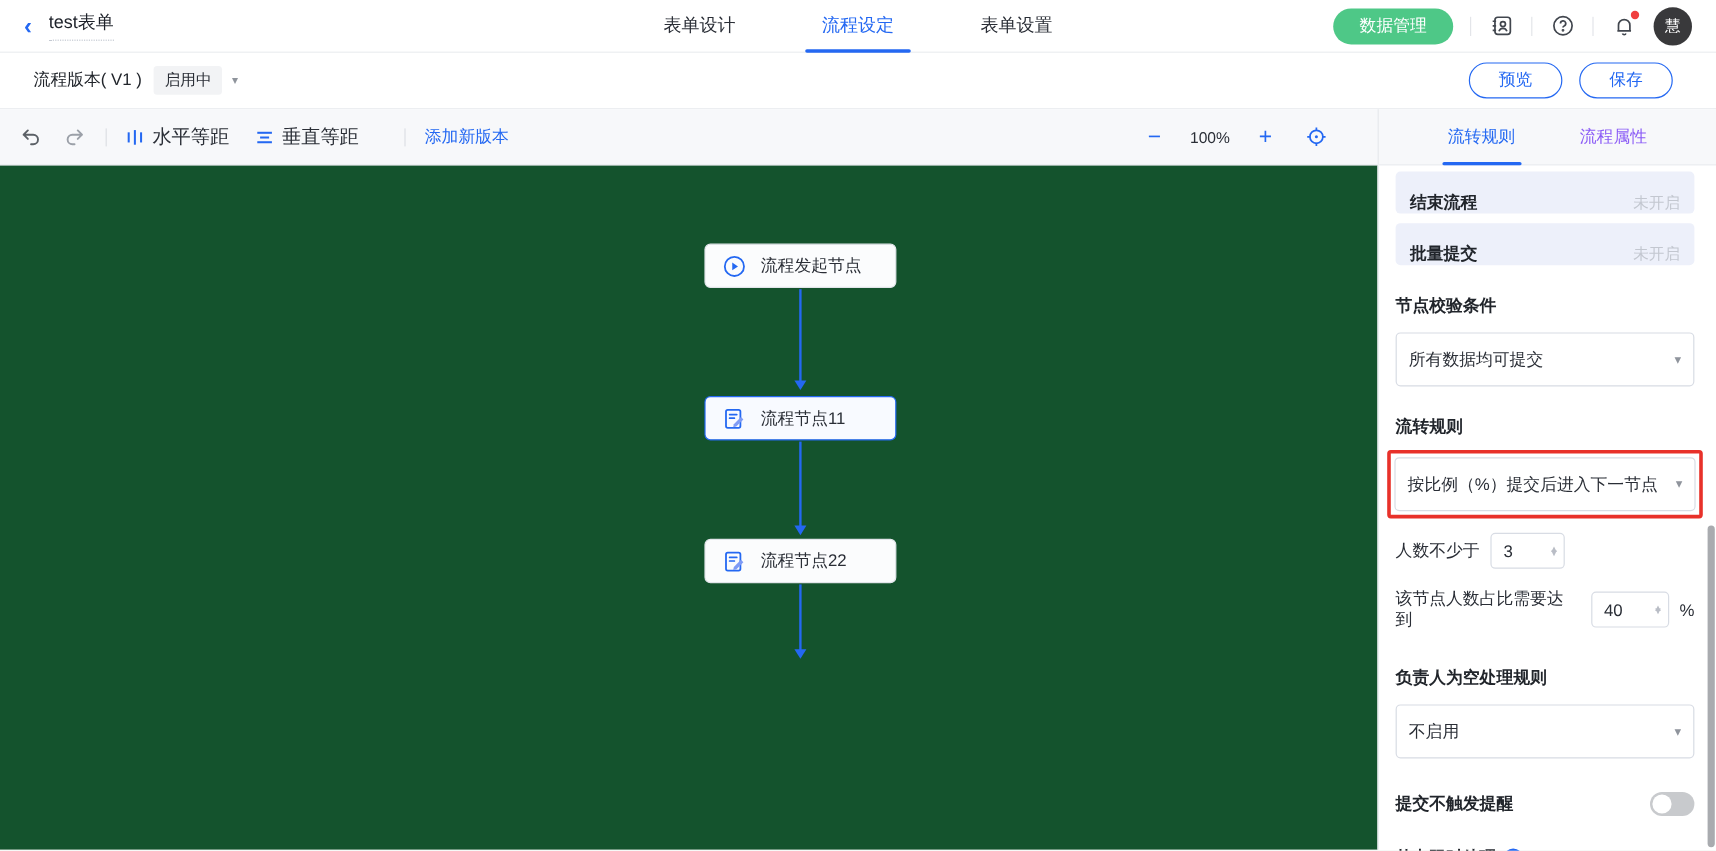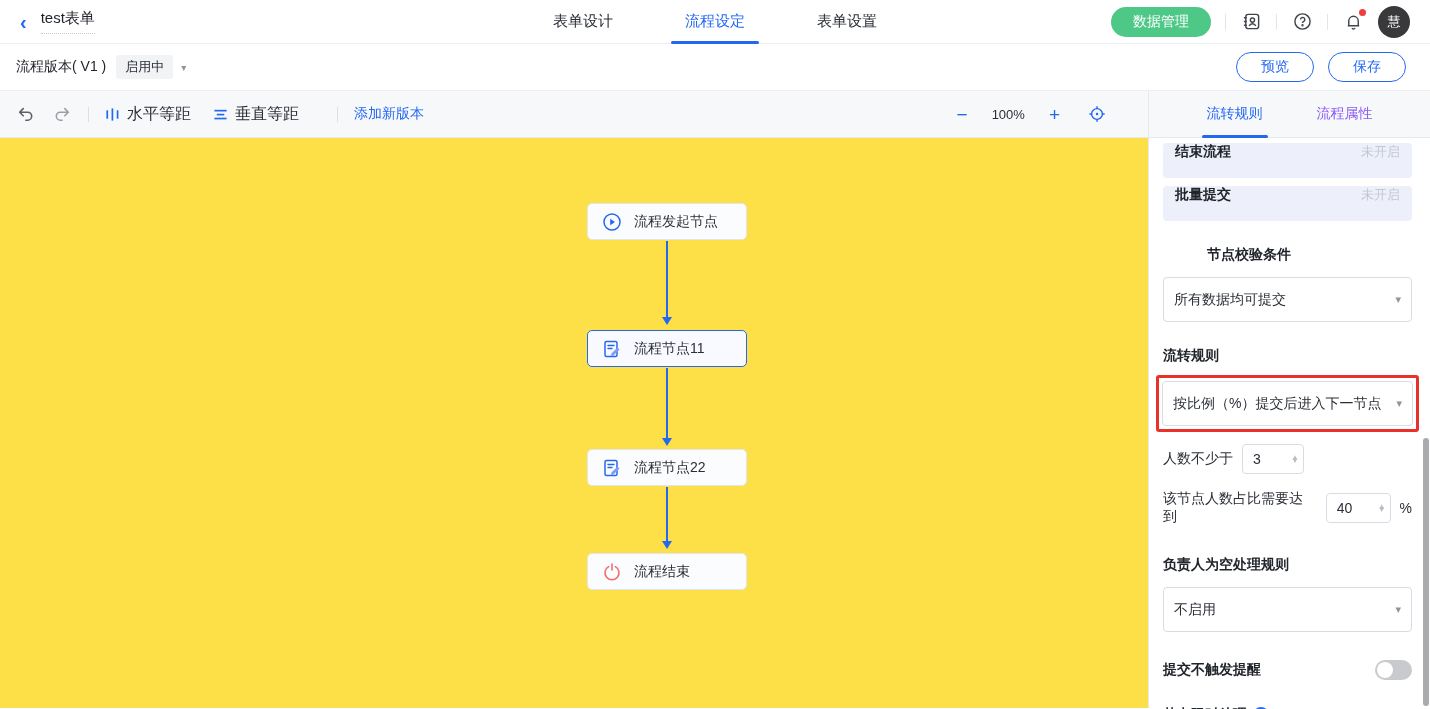--- a/index.html
+++ b/index.html
@@ -16,21 +16,21 @@
   .h-tab.active:after { content:""; position:absolute; left:50%; transform:translateX(-50%); bottom:0; width:88px; height:3px; background:#2468f2; border-radius:2px; }
   .header-right { margin-left:auto; display:flex; align-items:center; gap:14px; }
   .green-btn { background:#4ec887; color:#fff; font-size:14px; border:none; border-radius:16px; height:30px; padding:0 22px; cursor:pointer; }
   .v-div { width:1px; height:16px; background:#e3e5e9; }
   .icon-btn { width:22px; height:22px; display:flex; align-items:center; justify-content:center; cursor:pointer; position:relative; color:#41464e; }
   .icon-btn svg { display:block; }
   .red-dot { position:absolute; top:-2px; right:-2px; width:7px; height:7px; background:#f03e3e; border-radius:50%; }
   .avatar { width:32px; height:32px; border-radius:50%; background:#39393b; color:#fff; font-size:13px; display:flex; align-items:center; justify-content:center; cursor:pointer; }
 
   
-  .version-bar { height:47px; display:flex; align-items:center; padding:0 16px; border-bottom:1px solid #eceef1; background:#fff; }
+  .version-bar { height:47px; display:flex; align-items:center; padding:0 28px; border-bottom:1px solid #eceef1; background:#fff; }
   .version-label { font-size:14px; color:#21252b; }
   .status-badge { background:#f2f3f5; color:#2a2e36; font-size:13px; border-radius:3px; padding:3px 9px; margin-left:10px; }
   .badge-caret { color:#8f949c; font-size:10px; margin-left:8px; cursor:pointer; }
   .version-right { margin-left:auto; display:flex; gap:14px; padding-right:8px;align-items:flex-end; }
   .pill-btn { border:1px solid #2468f2; color:#2468f2; background:#fff; border-radius:16px; height:30px; padding:0 24px; font-size:14px; cursor:pointer; }
 
   
   .toolbar-row { height:47px; display:flex; background:#f7f8fa; border-bottom:1px solid #e7e9ed; }
   .toolbar-left { flex:1; display:flex; align-items:center; padding:0 16px; }
   .tool-ic { cursor:pointer; display:flex; align-items:center; }
@@ -41,29 +41,29 @@
   .zoom-controls { margin-left:auto; display:flex; align-items:center; gap:24px; padding-right:26px; }
   .zoom-sign { color:#2468f2; font-size:19px; cursor:pointer; line-height:1; }
   .zoom-value { font-size:13px; color:#2a2e36; }
   .panel-tabs { width:282px; border-left:1px solid #e7e9ed; display:flex; justify-content:center; gap:54px; align-items:center; }
   .p-tab { font-size:14px; color:#8b5cf6; position:relative; height:47px; display:flex; align-items:center; cursor:pointer; }
   .p-tab.active { color:#2468f2; }
   .p-tab.active:after { content:""; position:absolute; left:50%; transform:translateX(-50%); bottom:0; width:66px; height:3px; background:#2468f2; border-radius:2px; }
 
   
   .main { display:flex; height:570px; }
-  .canvas { flex:1; position:relative; background:#fde047; }
+  .canvas { flex:1; position:relative; background:#14532d; }
   .flow-node { position:absolute; left:587px; width:160px; height:37px; background:#fbfcfd; border:1px solid #e2e5ea; border-radius:5px; display:flex; align-items:center; padding:0 14px; gap:12px; cursor:pointer; font-size:14px; color:#2a2e36; }
   .flow-node.selected { border:1.5px solid #2468f2; background:#f8faff; }
   .flow-arrow { position:absolute; left:666px; width:2px; background:#2468f2; }
   .flow-arrow:after { content:""; position:absolute; bottom:-7px; left:-4px; border:5px solid transparent; border-top:8px solid #2468f2; }
 
   
   .panel { width:282px; border-left:1px solid #e7e9ed; background:#fff; padding:2px 18px 0 14px; position:relative; }
-  .prop-row { height:35px; background:#edf0fa; border-radius:4px; display:flex; align-items:flex-start; justify-content:space-between; padding:0 12px; margin-top:3px; }
+  .prop-row { height:35px; background:#edf0fa; border-radius:4px; display:flex; align-items:flex-end; justify-content:space-between; padding:0 12px; margin-top:3px; }
   .prop-row + .prop-row { margin-top:8px; }
   .prop-label { font-size:14px; color:#21252b; font-weight:bold; }
   .prop-value { font-size:13px; color:#c3c7d0; }
   .sec-label { font-size:14px; font-weight:bold; color:#21252b; display:flex; align-items:center; gap:6px; }
   .select-box { height:45px; border:1px solid #d8dce4; border-radius:4px; background:#fff; display:flex; align-items:center; justify-content:space-between; padding:0 10px; font-size:14px; color:#2a2e36; cursor:pointer; }
   .caret { color:#8f949c; font-size:11px; }
   .red-annotation { border:3px solid #e8312a; border-radius:3px; padding:3px; margin:10px -7px 0 -7px; }
   .inline-field { display:flex; align-items:center; gap:9px; font-size:14px; color:#2a2e36; }
   .num-input { height:30px; border:1px solid #d8dce4; border-radius:4px; background:#fff; display:flex; align-items:center; justify-content:space-between; padding:0 4px 0 10px; font-size:14px; color:#2a2e36; }
   .stepper { display:flex; flex-direction:column; line-height:0; color:#b9bdc6; font-size:8px; cursor:pointer; gap:3px; }
@@ -207,40 +207,33 @@
       <svg width="20" height="20" viewBox="0 0 20 20" fill="none">
         <rect x="3" y="2.5" width="12" height="15" rx="1.5" stroke="#2468f2" stroke-width="1.5"></rect>
         <path d="M6 6.5h6 M6 9.5h4" stroke="#2468f2" stroke-width="1.4" stroke-linecap="round"></path>
         <path d="M9.5 14.5 L15.5 8.5 L17.5 10.5 L11.5 16.5 L9 17 Z" fill="#7e9bf5"></path>
       </svg>
       <span>流程节点22</span>
     </div>
 
     <div class="flow-arrow" style="top:349px; height:60px;"></div>
 
-    <div class="flow-node" style="top:415px;">
-      <svg width="20" height="20" viewBox="0 0 20 20" fill="none">
-        <path d="M6.6 4.6 a7 7 0 1 0 6.8 0" stroke="#f56c6c" stroke-width="1.6" stroke-linecap="round"></path>
-        <path d="M10 2v6" stroke="#f56c6c" stroke-width="1.6" stroke-linecap="round"></path>
-      </svg>
-      <span>流程结束</span>
-    </div>
   </div>
 
   <div class="panel">
     <div class="prop-row">
       <span class="prop-label">结束流程</span>
       <span class="prop-value">未开启</span>
     </div>
     <div class="prop-row">
       <span class="prop-label">批量提交</span>
       <span class="prop-value">未开启</span>
     </div>
 
-    <div class="sec-label" style="margin-top:25px;margin-left:44px;">节点校验条件</div>
+    <div class="sec-label" style="margin-top:25px;">节点校验条件</div>
     <div class="select-box" style="margin-top:13px;">
       <span>所有数据均可提交</span>
       <span class="caret">▾</span>
     </div>
 
     <div class="sec-label" style="margin-top:25px;">流转规则</div>
     <div class="red-annotation">
       <div class="select-box">
         <span>按比例（%）提交后进入下一节点</span>
         <span class="caret">▾</span>

